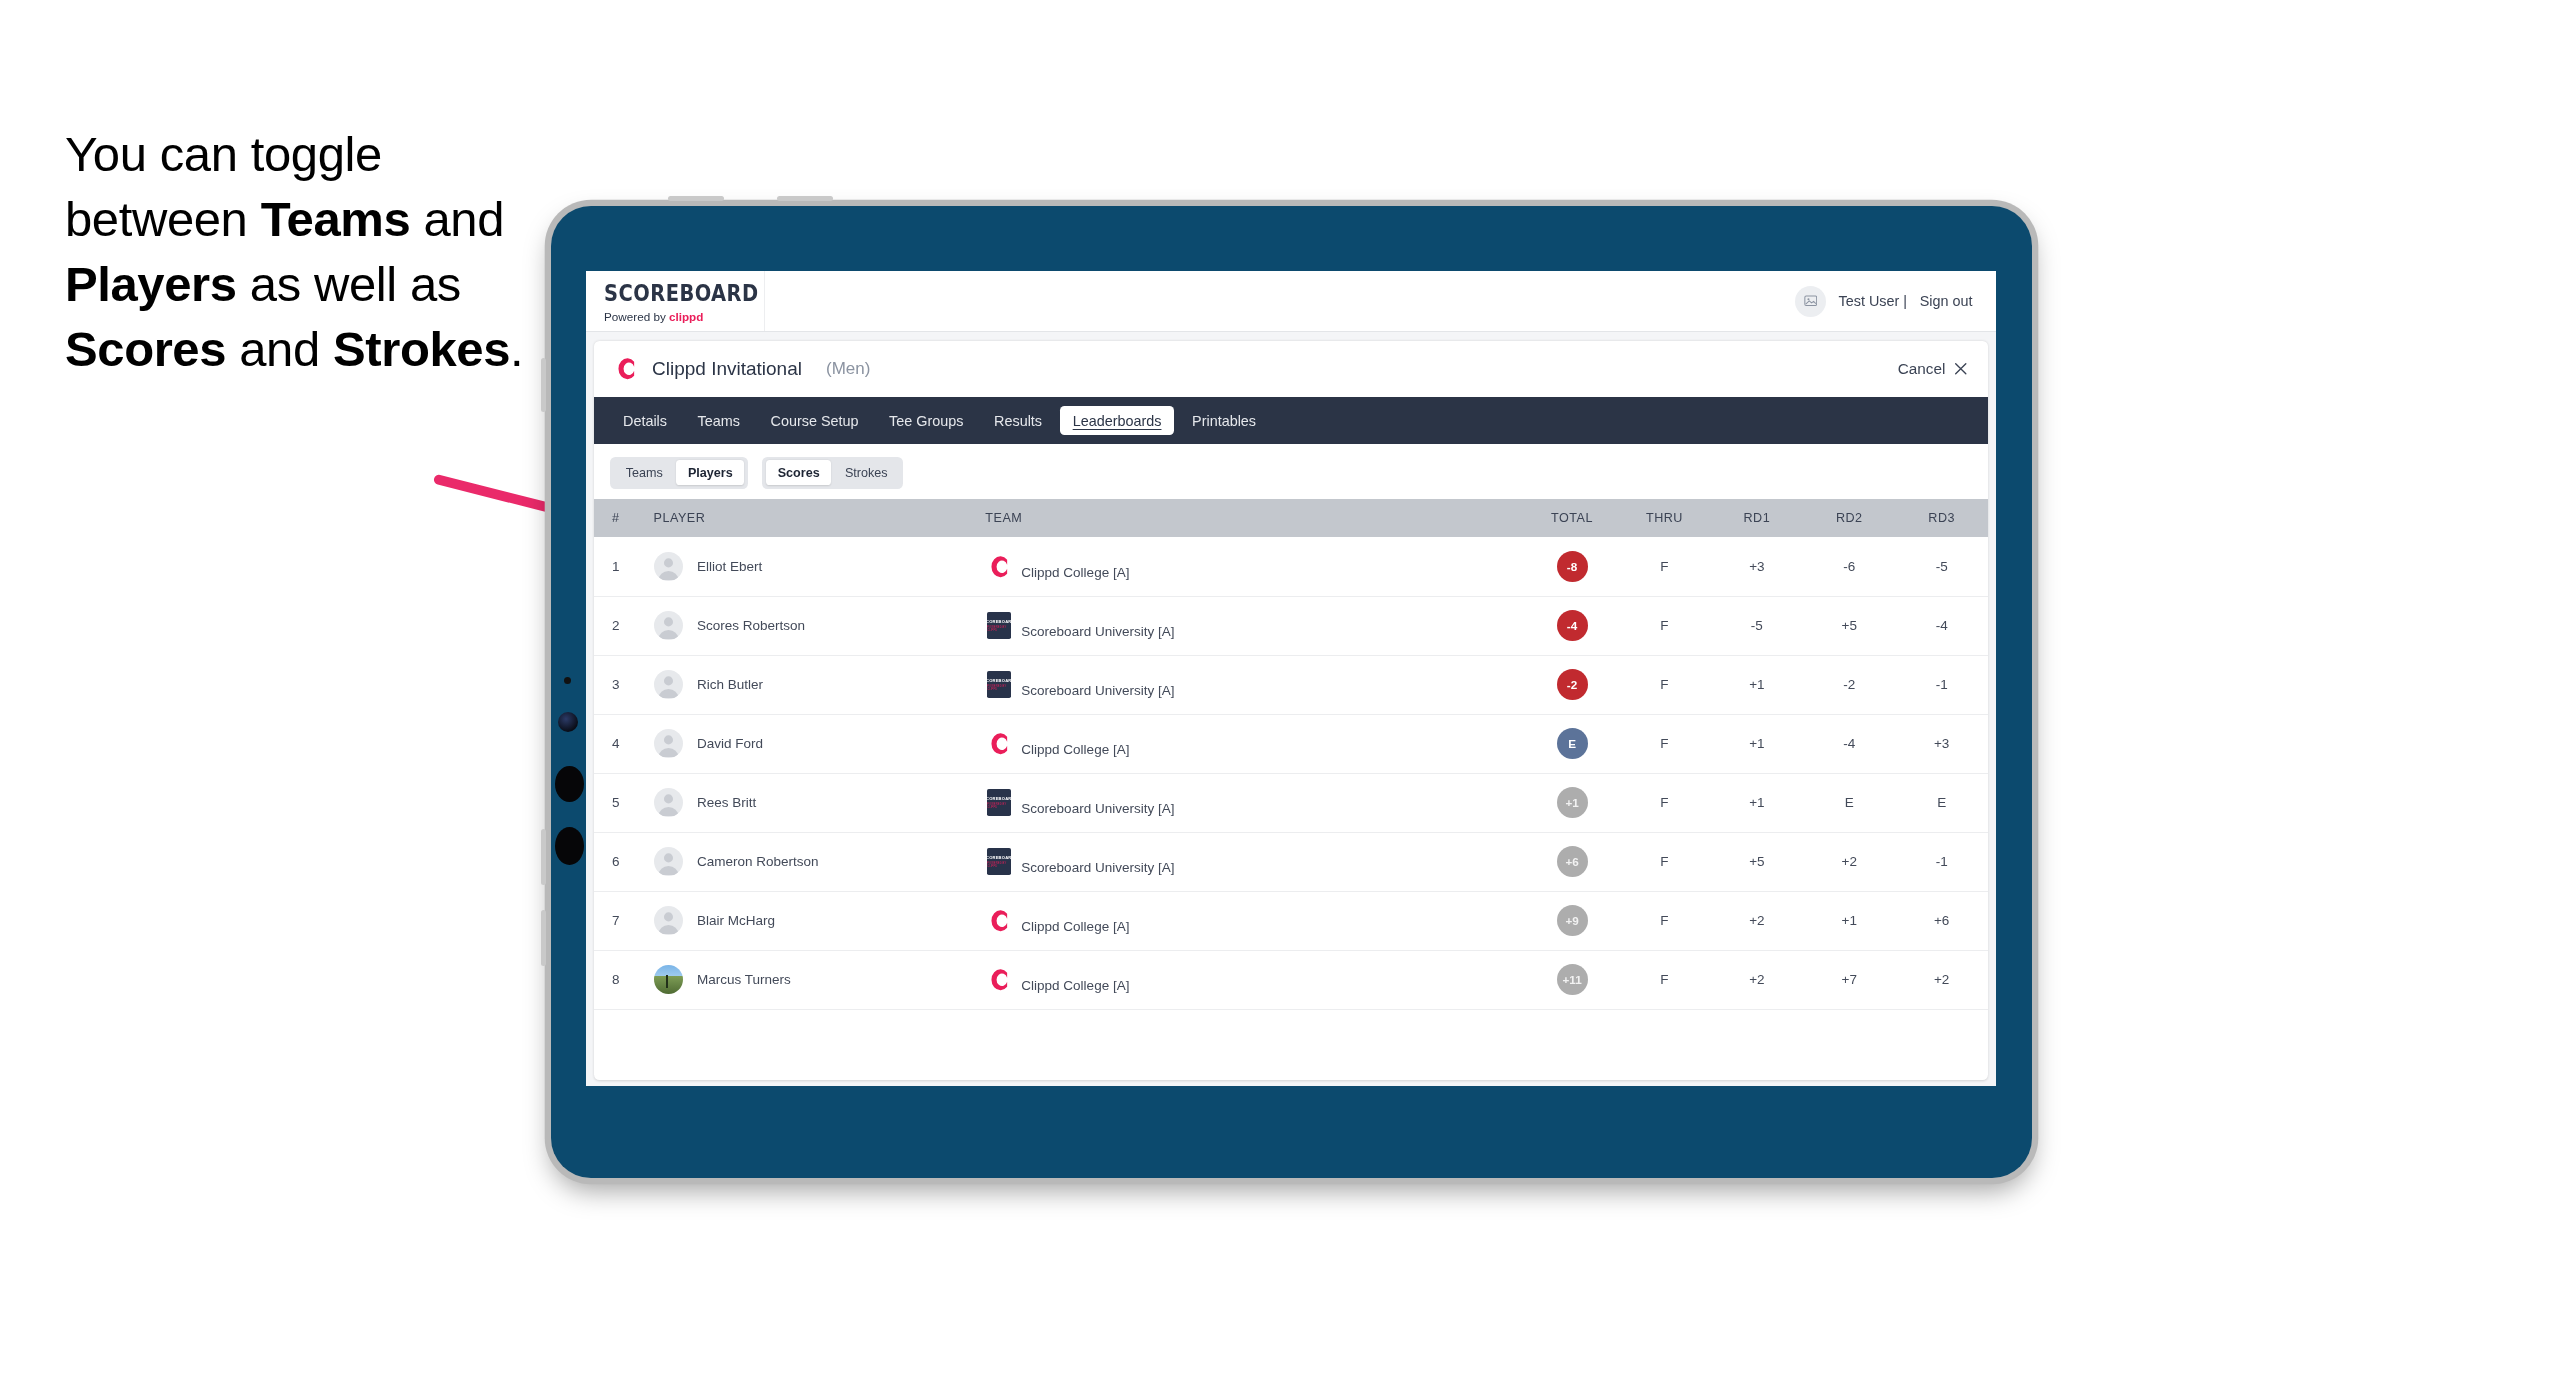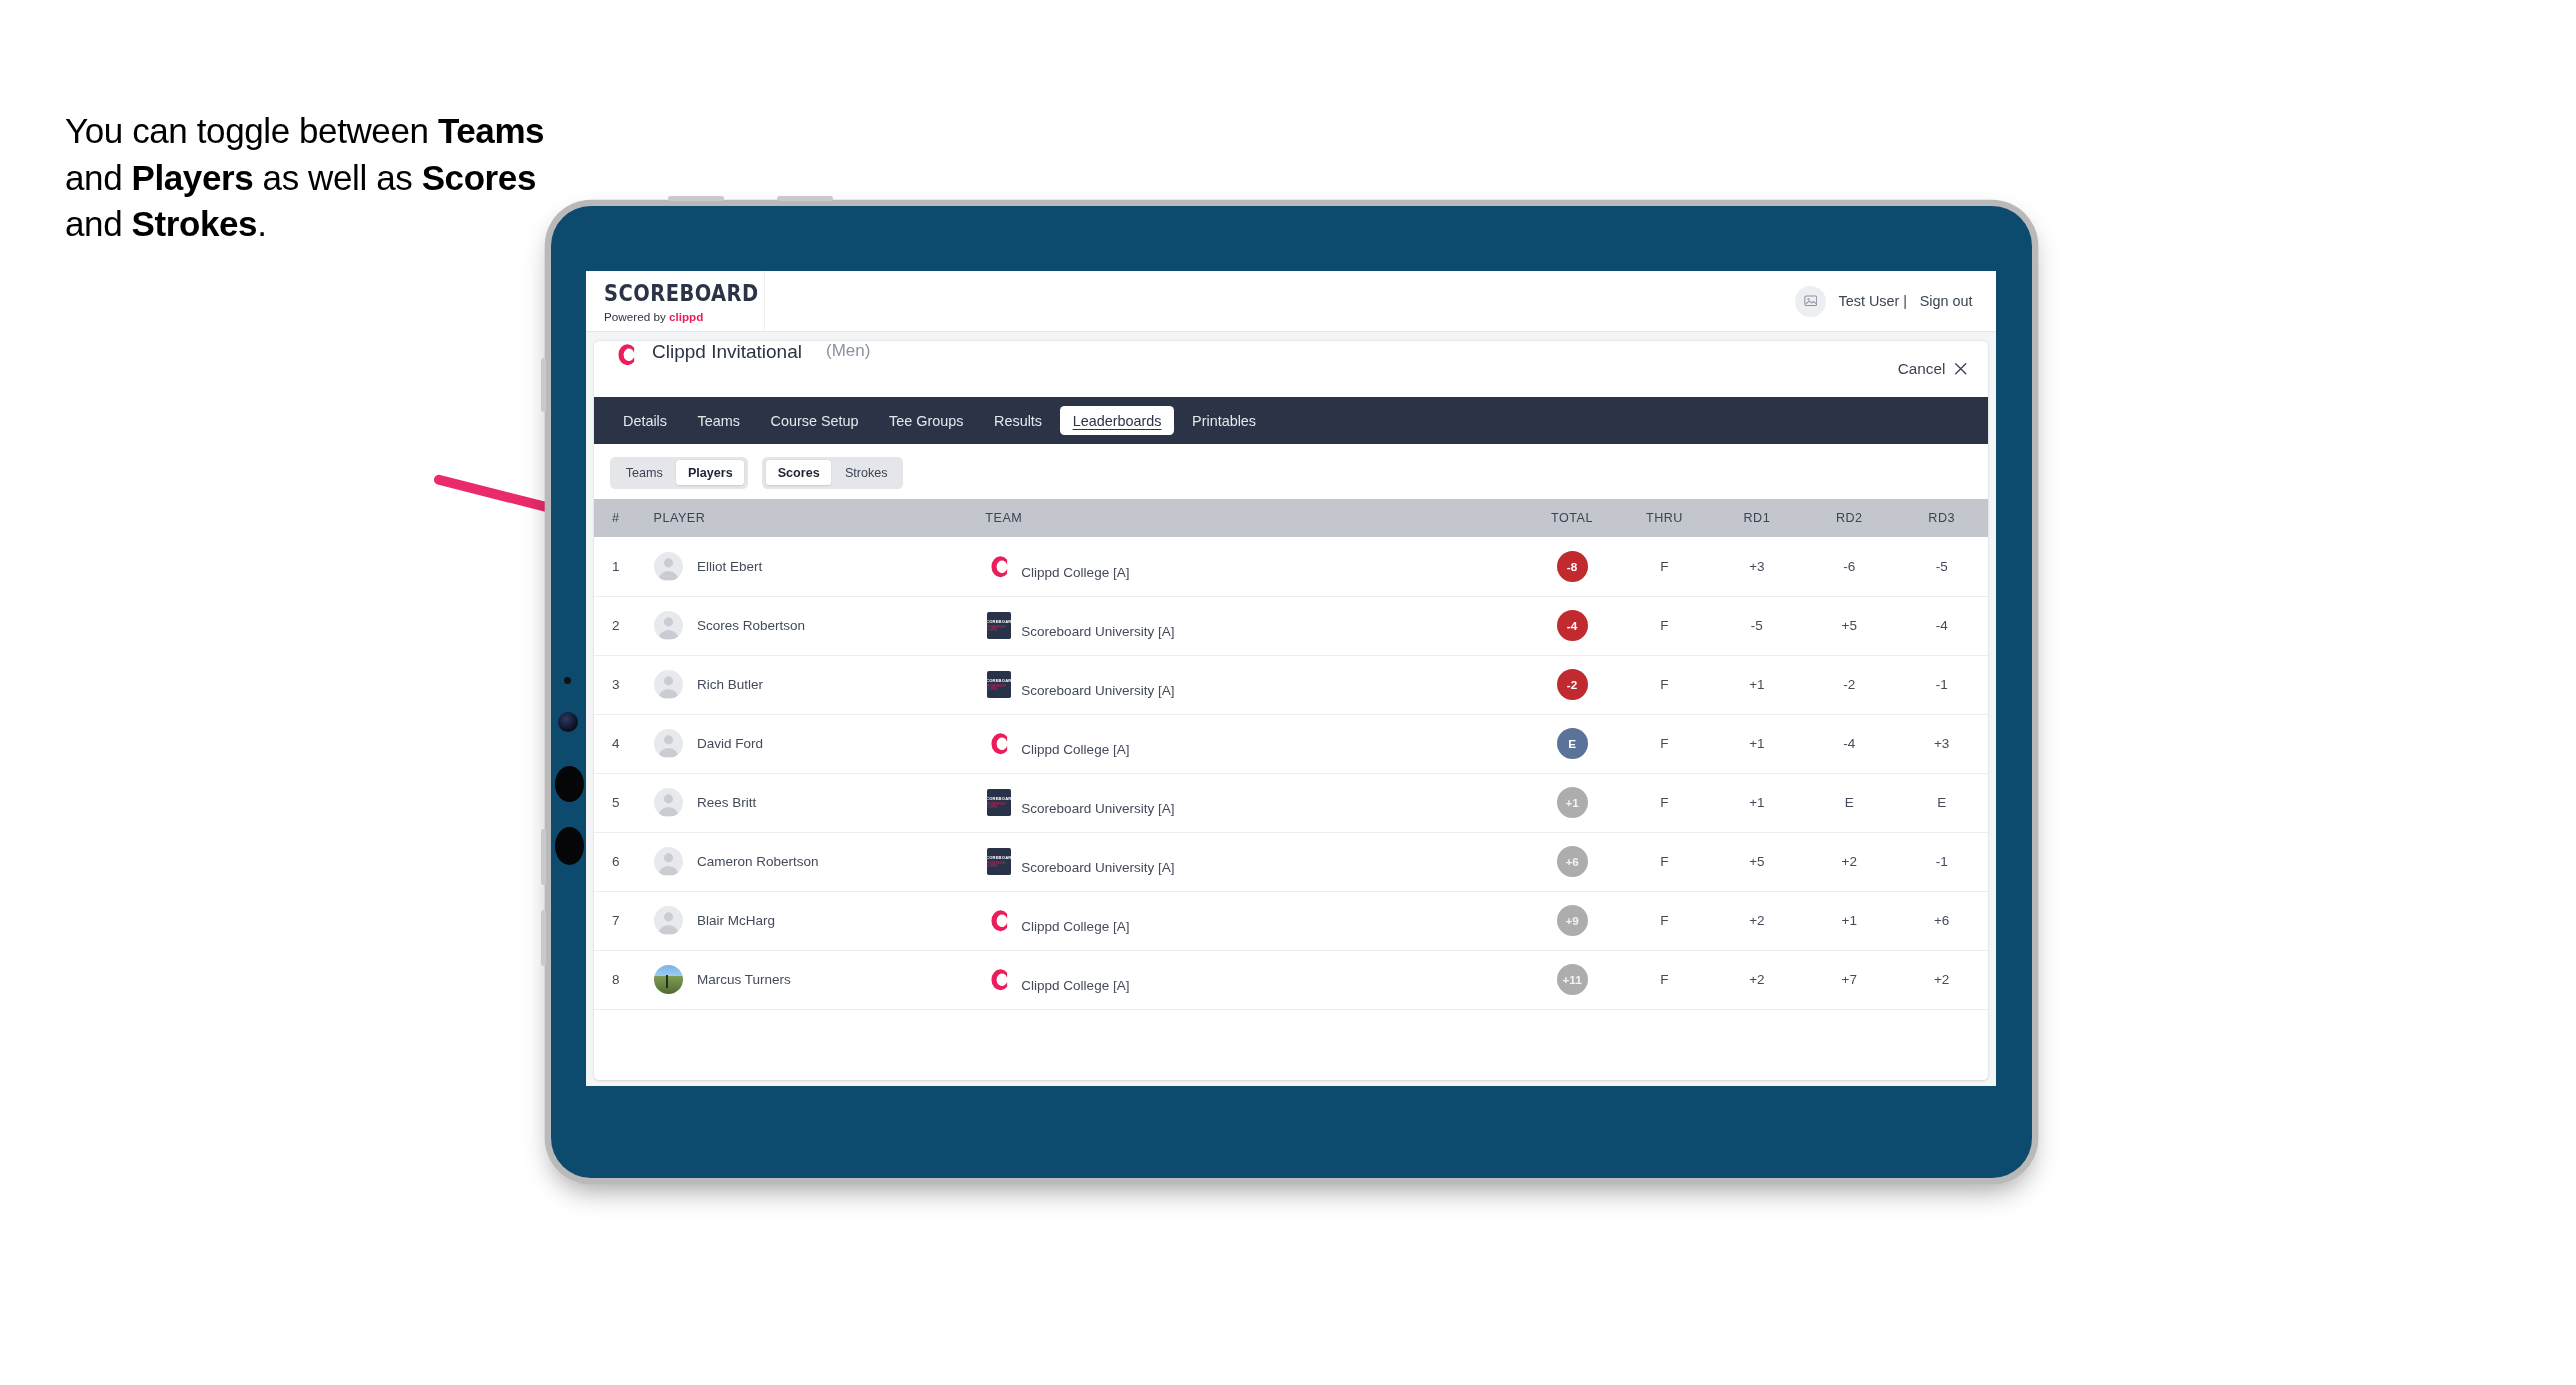--- a/index.html
+++ b/index.html
@@ -11,22 +11,22 @@
   }
   #stage { position: relative; width: 2576px; height: 1386px; background:#fff; }
 
   
   .annot {
     position: absolute;
     color: #000;
     letter-spacing: -0.4px;
   }
   #annot-left {
-    left: 65px; top: 108px; width: 488px;
-    font-size: 35px; line-height: 1.33; font-weight: 400;
+    left: 65px; top: 122px; width: 488px;
+    font-size: 49px; line-height: 1.33; font-weight: 400;
   }
   #annot-left b { font-weight: 700; }
   #annot-right {
     left: 2084px; top: 907px; width: 492px;
     font-size: 45px; line-height: 1.37; font-weight: 700;
   }
 
   
   #arrow { position: absolute; left: 415px; top: 451px; width: 235px; height: 117px; }
 
@@ -91,21 +91,21 @@
   }
   #signout { color:#3b4354; text-decoration:none; cursor:pointer; }
 
   
   #card {
     margin: 9px 8.1px 0 8.1px; background:#fff; border-radius: 5.4px;
     box-shadow: 0 0.9px 2.7px rgba(0,0,0,.14);
     height: 739px; overflow:hidden;
   }
   #card-head {
-    height: 56px; display:flex; padding: 0 20px;
+    height: 56px; display:flex; align-items:center; padding: 0 20px;
   }
   #tourn-logo { width: 23.5px; height: 27px; display:flex; align-items:center; justify-content:center; margin-right:14.4px; }
   #tourn-name { font-size: 19px; color:#2b3446; }
   #tourn-gender { font-size: 17px; color:#8b93a1; margin-left: 24px; }
   #cancel { margin-left:auto; display:flex; align-items:center; gap:9px; font-size:15.3px; color:#3b4354; cursor:pointer; }
 
   
   #tabstrip {
     background:#2b3446; height: 47px; display:flex; align-items:center;
     padding: 0 16.3px; gap: 5.4px;

